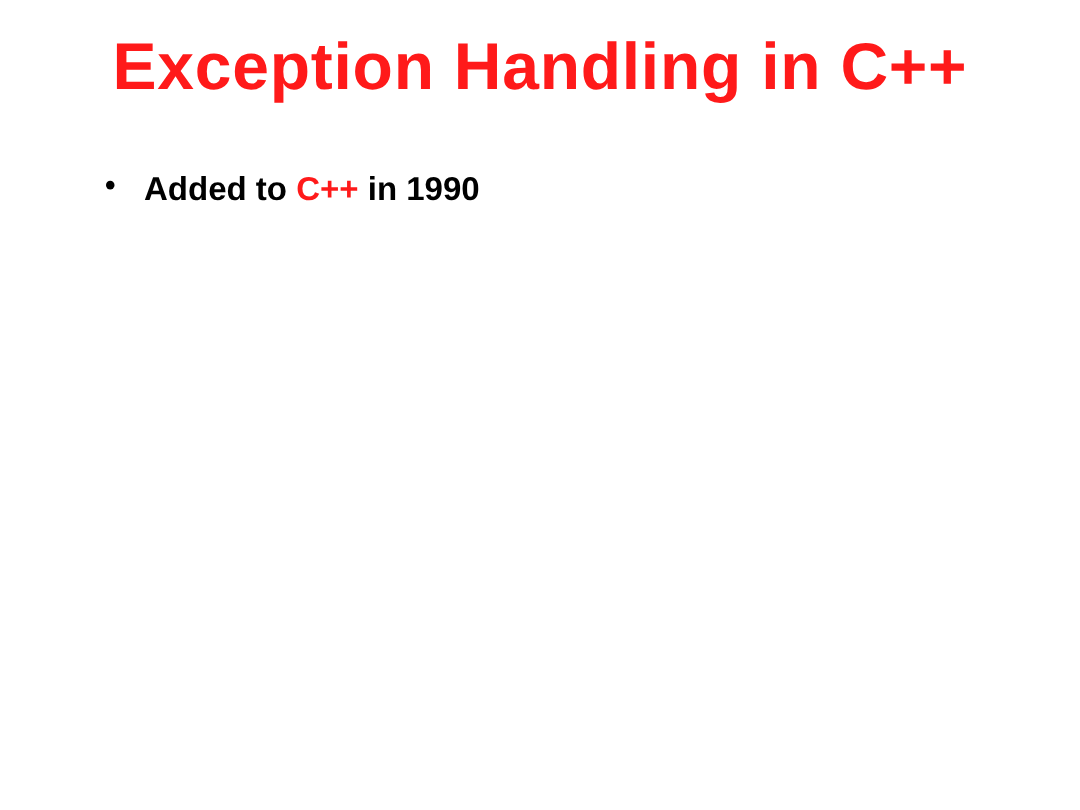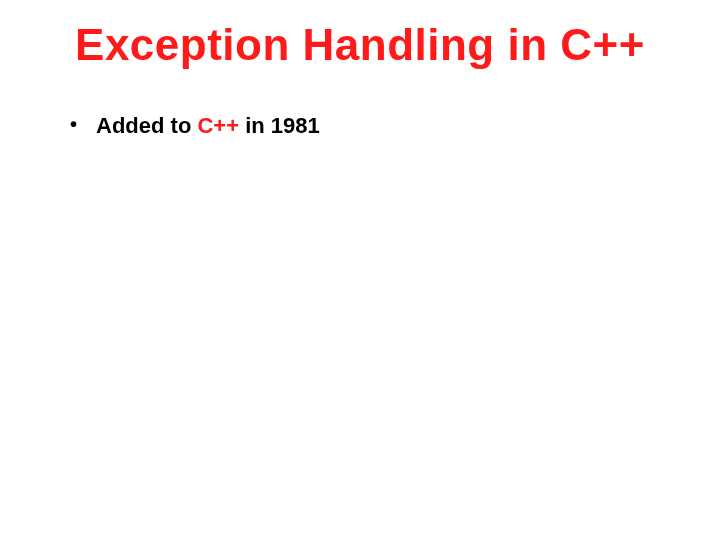--- a/index.html
+++ b/index.html
@@ -54,16 +54,16 @@
   .accent { color: #ff1a1a; }
 </style>
 </head>
 <body>
 
 <div class="slide">
   <h1 class="title">Exception Handling in C++</h1>
 
   <ul class="bullets">
     <li>
-      <span>Added to </span><span class="accent">C++</span><span> in 1981</span><span class="accent"></span><span></span><span class="accent"></span><span></span>
+      <span>Added to </span><span class="accent">C++</span><span> in 1990</span><span class="accent"></span><span></span><span class="accent"></span><span></span>
     </li>
   </ul>
 </div>
 
 </body></html>

